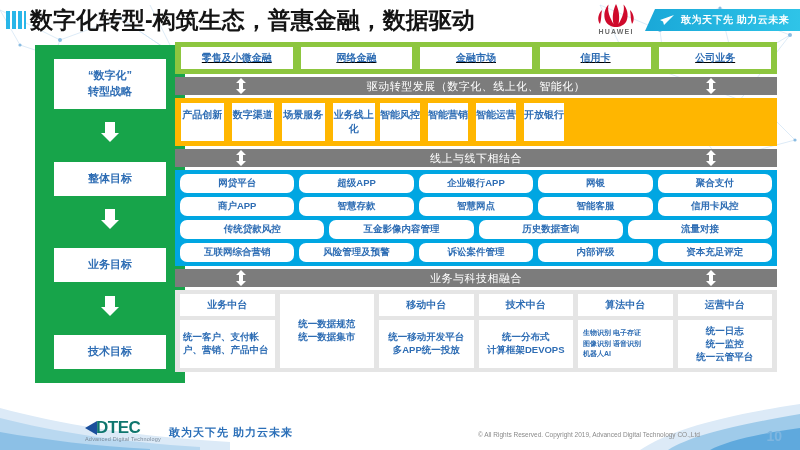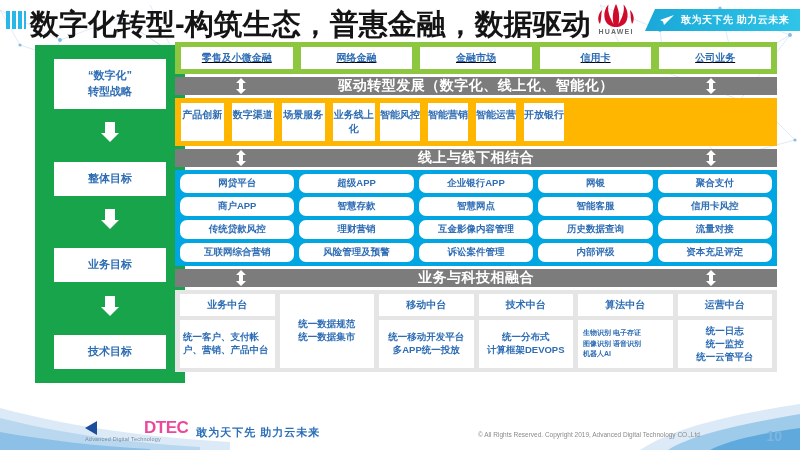--- a/index.html
+++ b/index.html
@@ -23,21 +23,21 @@
   .header {
     position: absolute; left: 0; top: 0; width: 800px; height: 40px;
     z-index: 5;
   }
   .title-accent {
     position: absolute; left: 6px; top: 11px; width: 20px; height: 18px;
     background: repeating-linear-gradient(to right, #29b6e8 0 4px, #ffffff 4px 6px);
   }
   .slide-title {
     position: absolute; left: 30px; top: 5px;
-    font-size: 29px; font-weight: bold; color: #141414;
+    font-size: 23px; font-weight: bold; color: #141414;
     letter-spacing: 0px; white-space: nowrap;
   }
   .huawei-logo {
     position: absolute; left: 592px; top: 2px; width: 48px; height: 36px;
     text-align: center;
   }
   .huawei-mark { display:block; margin: 0 auto; }
   .huawei-word {
     font-size: 7px; font-weight: bold; color: #6b6b6b;
     letter-spacing: 1.2px; margin-top: 0px;
@@ -98,21 +98,21 @@
     font-size: 10px; font-weight: bold; text-align: center;
     padding: 4px 0;
   }
 
   
   .connector {
     position: relative; background: #7c7c7c; height: 18px; margin: 3px 0;
     display: flex; align-items: center; justify-content: center;
   }
   .connector .label {
-    color: #ffffff; font-size: 14px; font-weight: bold; letter-spacing: 0.5px;
+    color: #ffffff; font-size: 11px; font-weight: normal; letter-spacing: 0.5px;
   }
   .dbl-arrow {
     position: absolute; top: 50%; transform: translateY(-50%);
     width: 12px; height: 16px;
   }
   .dbl-arrow.left { left: 60px; }
   .dbl-arrow.right { right: 60px; }
 
   
   .band-orange {
@@ -169,21 +169,21 @@
     position: absolute; left: 85px; bottom: 8px;
     display: flex; align-items: flex-end; gap: 8px;
   }
   .dtec-mark { display: flex; align-items: baseline; }
   .dtec-tri {
     width: 0; height: 0;
     border-top: 7px solid transparent; border-bottom: 7px solid transparent;
     border-right: 12px solid #1b4f9c; margin-right: -1px;
     position: relative; top: 2px;
   }
-  .dtec-word { font-size: 17px; font-weight: bold; color: #ec4899; letter-spacing: -0.5px; margin-left: 48px; }
+  .dtec-word { font-size: 17px; font-weight: bold; color: #0f766e; letter-spacing: -0.5px; }
   .dtec-sub { font-size: 5.5px; color: #7a8a9a; letter-spacing: 0.2px; margin-top: -2px; }
   .dtec-slogan { font-size: 11px; color: #2b6fb8; font-weight: bold; letter-spacing: 1px; padding-bottom: 2px; }
   .copyright {
     position: absolute; left: 478px; bottom: 12px;
     font-size: 6.5px; color: #8a8a8a; white-space: nowrap;
   }
   .page-num {
     position: absolute; right: 18px; bottom: 6px;
     font-size: 14px; font-weight: bold; color: #7fb6e0;
   }
@@ -322,21 +322,20 @@
         </div>
         <div class="row">
           <div class="cell">商户APP</div>
           <div class="cell">智慧存款</div>
           <div class="cell">智慧网点</div>
           <div class="cell">智能客服</div>
           <div class="cell">信用卡风控</div>
         </div>
         <div class="row">
           <div class="cell">传统贷款风控</div>
-          <div class="cell">理财营销</div>
           <div class="cell">互金影像内容管理</div>
           <div class="cell">历史数据查询</div>
           <div class="cell">流量对接</div>
         </div>
         <div class="row">
           <div class="cell">互联网综合营销</div>
           <div class="cell">风险管理及预警</div>
           <div class="cell">诉讼案件管理</div>
           <div class="cell">内部评级</div>
           <div class="cell">资本充足评定</div>

